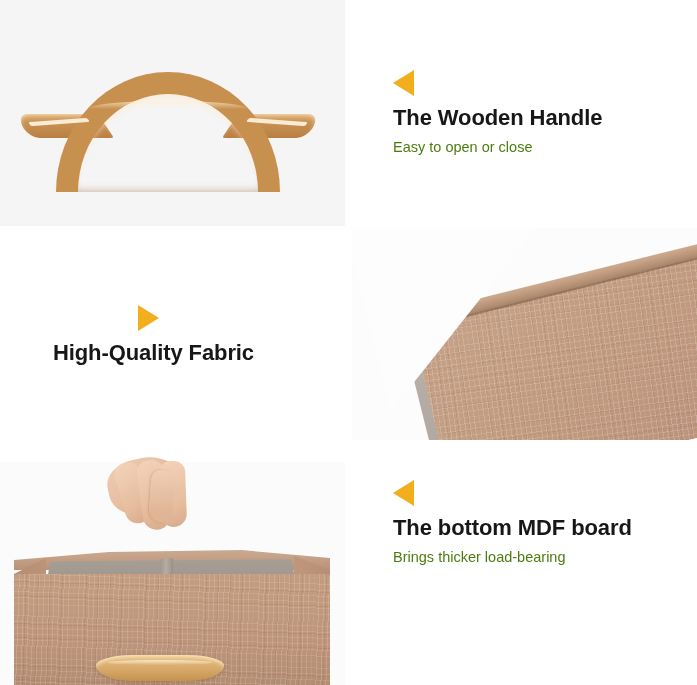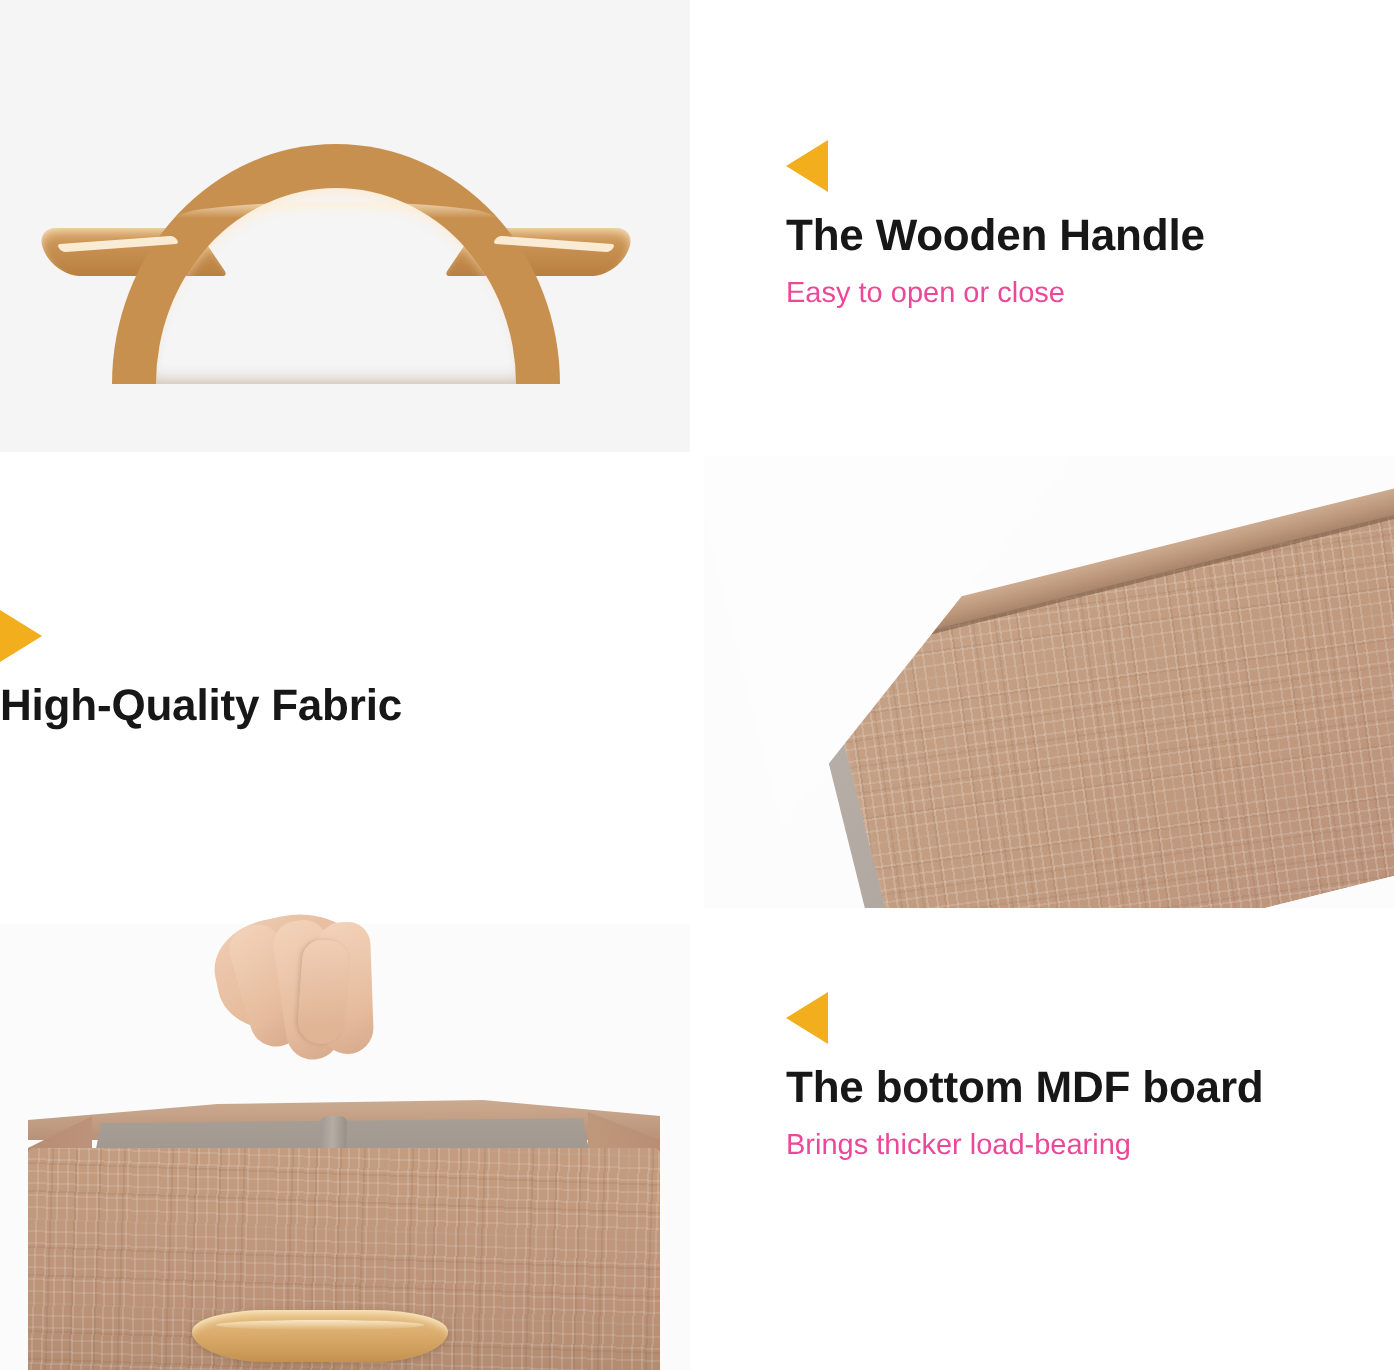--- a/index.html
+++ b/index.html
@@ -32,21 +32,21 @@
     background: #f5f5f5;
   }
 
   .textcell {
     background: #ffffff;
     display: flex;
     flex-direction: column;
     justify-content: center;
   }
   .textcell.align-left { align-items: flex-start; }
-  .textcell.align-right { align-items: flex-start; }
+  .textcell.align-right { align-items: center; }
 
   .arrow {
     width: 0;
     height: 0;
     margin-bottom: 9px;
   }
   .arrow.left {
     border-top: 13px solid transparent;
     border-bottom: 13px solid transparent;
     border-right: 21px solid #f2ae1c;
@@ -62,21 +62,21 @@
     font-weight: bold;
     color: #171717;
     letter-spacing: -0.1px;
     line-height: 1.15;
     margin: 0 0 9px 0;
     white-space: pre;
   }
   .subline {
     font-size: 14.5px;
     font-weight: normal;
-    color: #ec4899;
+    color: #4d7c0f;
     line-height: 1.2;
     margin: 0;
     white-space: pre;
   }
 
   
   #panel-handle {
     left: 0; top: 0; width: 345px; height: 226px;
     background: #f5f5f6;
   }
@@ -374,21 +374,21 @@
     content: "";
     position: absolute;
     left: 12px; right: 12px; top: 5px;
     height: 5px;
     border-radius: 50%;
     background: linear-gradient(180deg, rgba(255,248,226,.75), rgba(255,248,226,0));
   }
 
   
   #panel-mdf-text {
-    left: 345px; top: 456px; width: 352px; height: 167px;
+    left: 345px; top: 440px; width: 352px; height: 167px;
     padding-left: 48px;
     box-sizing: border-box;
   }
 </style>
 </head>
 <body>
 
 <div class="page">
 
   <div class="cell photo" id="panel-handle">

